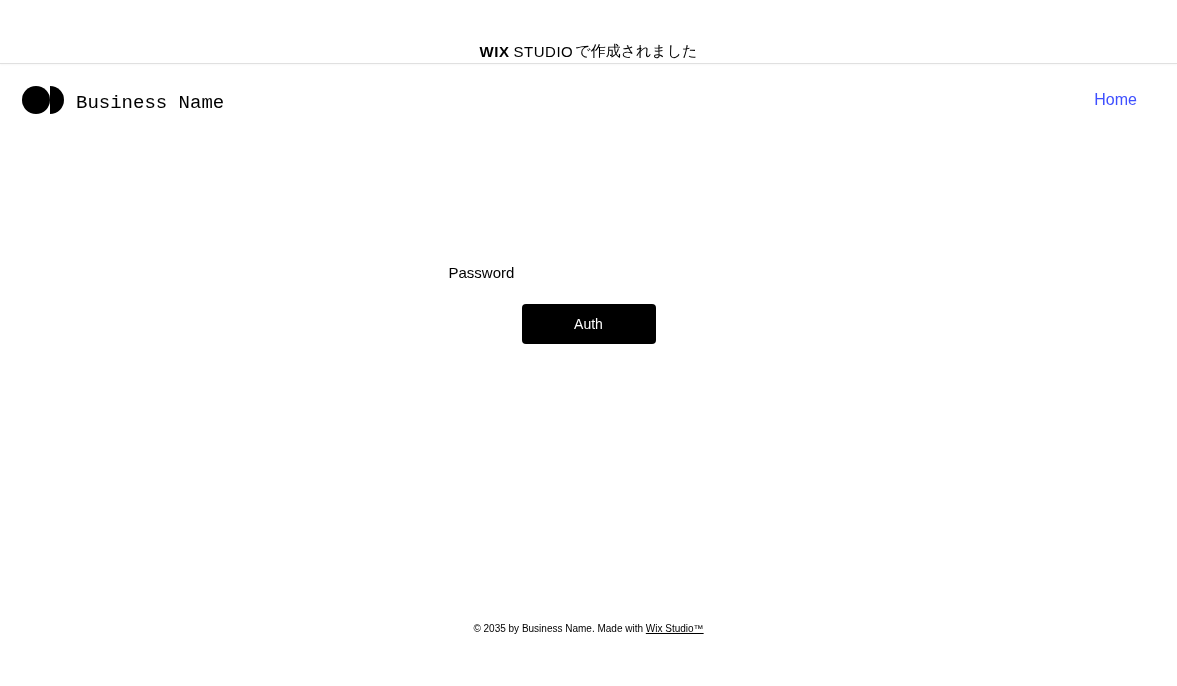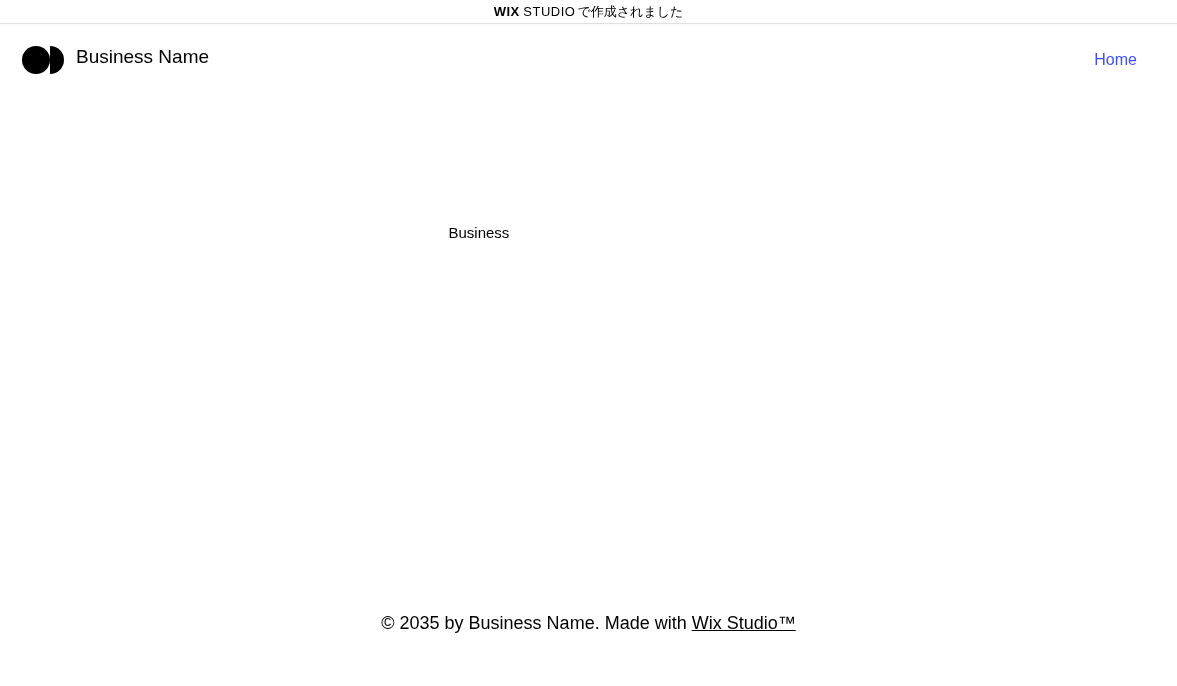--- a/index.html
+++ b/index.html
@@ -15,44 +15,46 @@
       color: #000;
       overflow: hidden;
     }
     .top-banner {
       width: 100%;
       height: 24px;
       border-bottom: 1px solid #e0e0e0;
       display: flex;
       align-items: center;
       justify-content: center;
-      font-size: 13px;
+      font-size: 15px;
       color: #000;
       background: #fff;
       box-shadow: 0 1px 2px rgba(0,0,0,0.03);
+      margin-top: 40px;
     }
     .top-banner .wix {
       font-weight: 700;
       letter-spacing: 0.5px;
     }
     .top-banner .studio {
       font-weight: 400;
       letter-spacing: 0.5px;
       margin-right: 2px;
     }
     .header {
       display: flex;
       align-items: center;
       justify-content: space-between;
       padding: 22px 40px 0 22px;
     }
     .brand {
       display: flex;
-      align-items: flex-start;
+      align-items: flex-end;
       gap: 12px;
+      font-family: Liberation Mono, monospace;
     }
     .logo {
       width: 42px;
       height: 28px;
       position: relative;
     }
     .logo-circle {
       position: absolute;
       width: 28px;
       height: 28px;
@@ -142,21 +144,21 @@
       font-weight: 400;
       cursor: pointer;
       font-family: inherit;
     }
     .footer {
       position: absolute;
       bottom: 52px;
       left: 0;
       width: 100%;
       text-align: center;
-      font-size: 18px;
+      font-size: 10px;
       color: #000;
     }
     .footer a {
       color: #000;
       text-decoration: underline;
     }
   </style>
 </head>
 <body>
 
@@ -173,19 +175,20 @@
       <div class="logo-circle"></div>
       <div class="logo-half"></div>
     </div>
     <span class="brand-name">Business Name</span>
   </div>
   <a class="nav-home">Home</a>
 </div>
 
 <div class="main">
   <div class="form-wrap">
-    <label class="field-label">Business</label>
+    <label class="field-label">Password</label>
+    <button class="auth-button">Auth</button>
   </div>
 </div>
 
 <div class="footer">
   <span>© 2035 by Business Name. Made with </span><a href="#">Wix Studio™</a>
 </div>
 
 </body></html>

